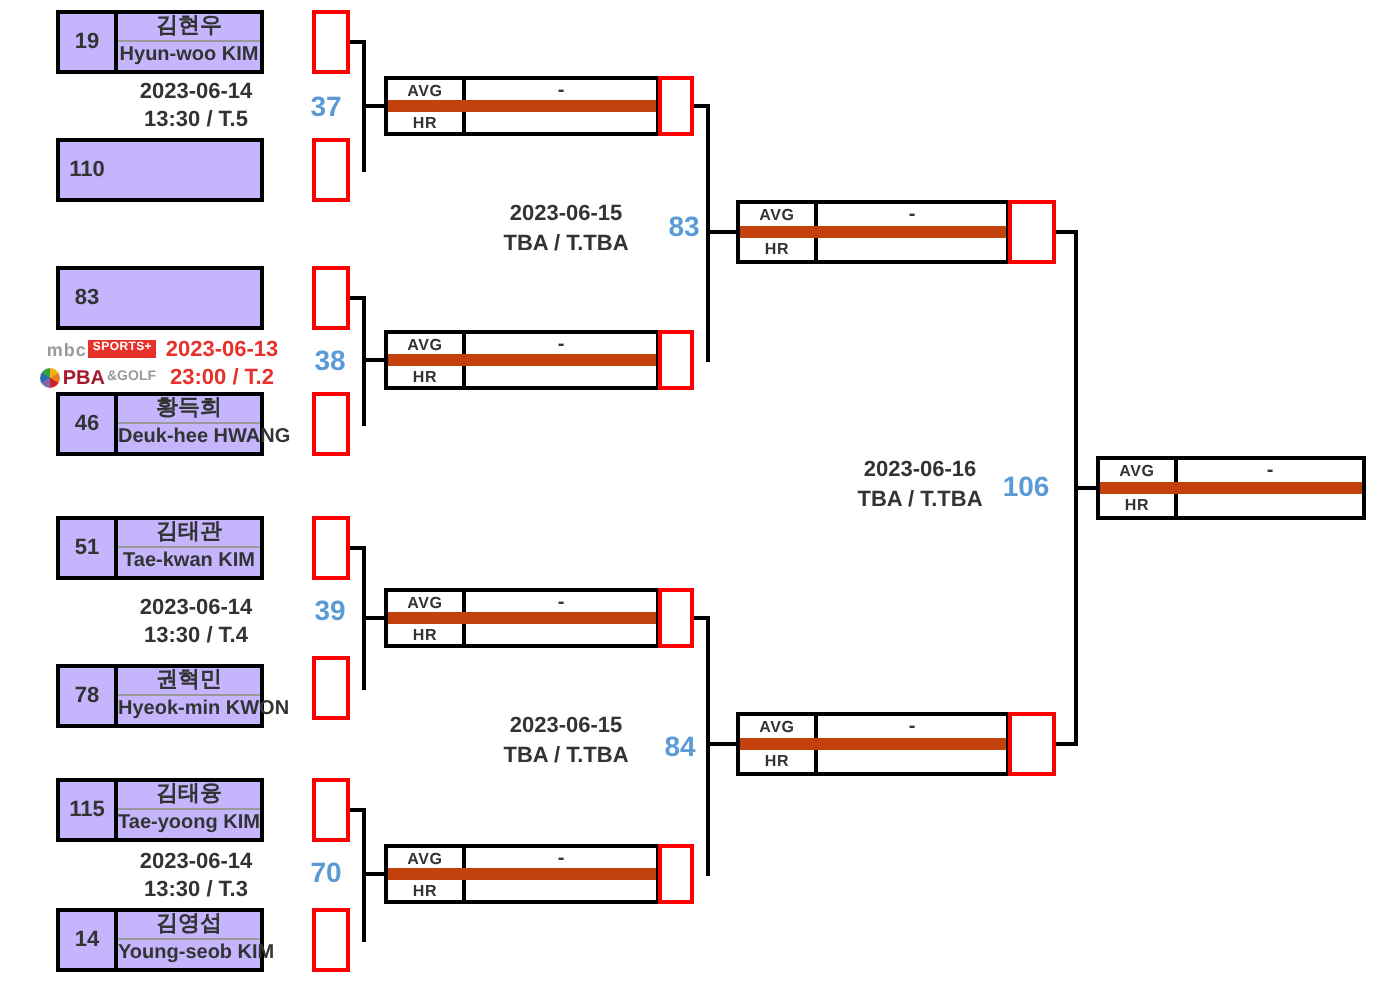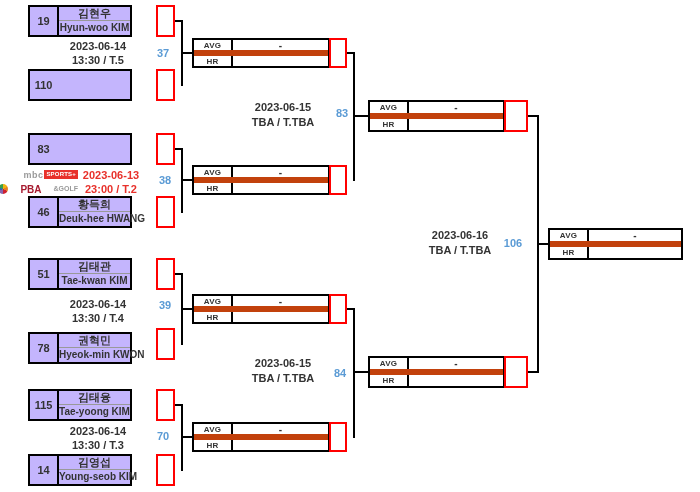--- a/index.html
+++ b/index.html
@@ -24,32 +24,32 @@
   .srow.first{border-bottom:6px solid #c2410c;}
   .srow .lab{width:37px;border-right:2px solid #000;display:flex;align-items:center;
         justify-content:center;font-size:8px;font-weight:bold;color:#333;letter-spacing:.3px;}
   .srow .val{flex:1;display:flex;align-items:center;justify-content:center;
         font-size:10px;font-weight:bold;color:#333;}
   
   .dates{position:absolute;text-align:center;font-size:11px;font-weight:bold;color:#333;
         line-height:14px;white-space:nowrap;}
   .dates.red{color:#e8312b;}
   .dates.r2{line-height:15px;}
-  .mnum{position:absolute;font-size:11px;font-weight:bold;color:#5b9bd5;
+  .mnum{position:absolute;font-size:14px;font-weight:bold;color:#5b9bd5;
         text-align:center;line-height:14px;}
   
   .line{position:absolute;background:#000;}
   
   .bc1{position:absolute;left:10px;top:169px;width:68px;height:11px;display:flex;
        justify-content:flex-end;align-items:center;gap:1px;}
   .mbc{font-size:9px;font-weight:bold;color:#9a9a9a;letter-spacing:.5px;line-height:10px;}
   .sports{background:#e8312b;color:#fff;font-size:6px;font-weight:bold;
           padding:1px 2px;line-height:7px;letter-spacing:.2px;}
   .bc2{position:absolute;left:8px;top:183px;width:70px;height:12px;display:flex;
-       justify-content:flex-end;align-items:center;gap:12px;}
+       justify-content:flex-end;align-items:center;gap:1px;}
   .peacock{width:10px;height:10px;border-radius:50%;flex:none;
        background:conic-gradient(#f0b310 0 60deg,#e57f25 0 120deg,#cf2030 0 180deg,
                                  #8566ae 0 240deg,#2b6bb4 0 300deg,#3a9e49 0);}
   .pba{font-size:10px;font-weight:bold;color:#a6192e;line-height:11px;}
   .golf{font-size:7px;font-weight:bold;color:#9a9a9a;line-height:8px;}
 </style>
 </head>
 <body>
 
 <div class="stage">

